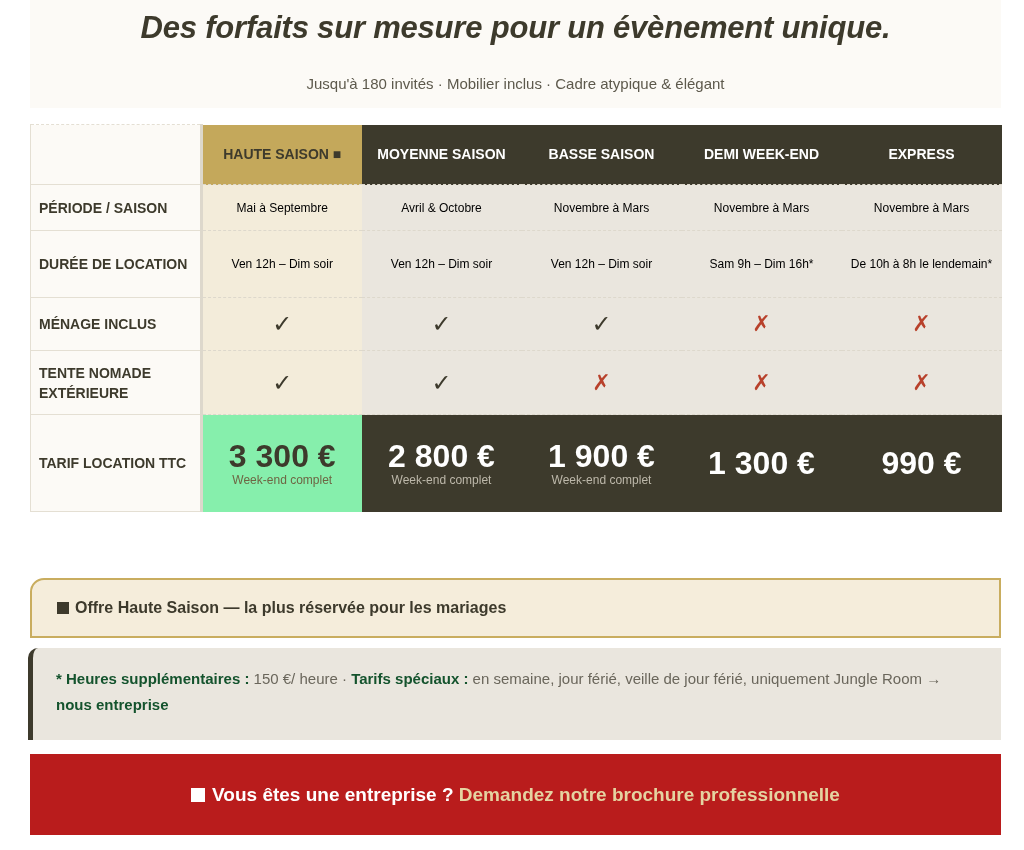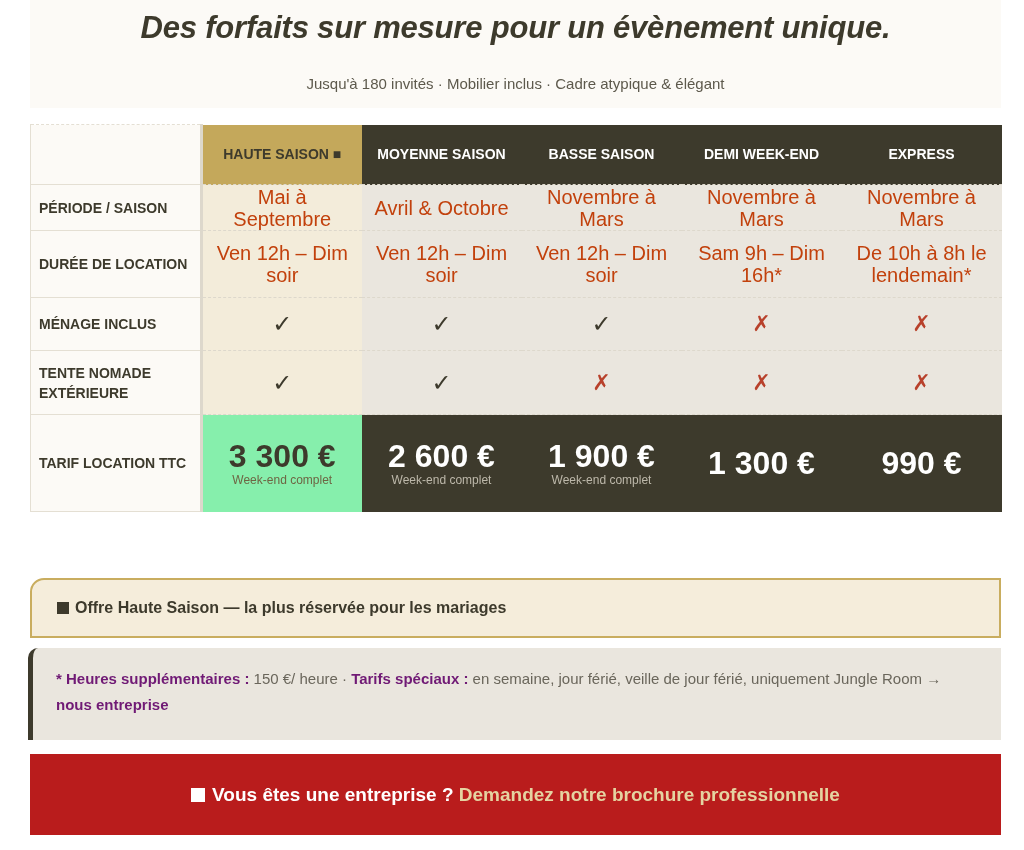--- a/index.html
+++ b/index.html
@@ -37,21 +37,21 @@
     border-left: 1px solid #e4dfd3;
     border-bottom: 1px solid #e4dfd3;
   }
   .pricing th.corner { border-top: 1px dashed #e4dfd3; }
   .pricing th.plan-head {
     height: 60px; background: #3d3a2c; color: #ffffff;
     font-size: 14px; font-weight: bold;
   }
   .pricing th.plan-head.featured { background: #c4a85b; color: #3d3a2c; }
   .pricing td.cell {
-    background: #eae6de; font-size: 20px; color: #c2410c; line-height: 22px; padding: 0 6px;
+    background: #eae6de; font-size: 12px; color: #000000; line-height: 22px; padding: 0 6px;
   }
   .pricing td.cell.featured { background: #f3ecda; }
   .pricing td.cell.mark-yes { font-size: 24px; color: #3d3a2c; }
   .pricing td.cell.mark-no { font-size: 22px; color: #b8412b; }
   .pricing td.price {
     background: #3d3a2c; color: #ffffff; height: 97px; border-bottom: none;
   }
   .pricing td.price.featured { background: #86efac; color: #3d3a2c; }
   .price-amount { font-size: 32px; font-weight: bold; display: block; line-height: 34px; }
   .price-note { font-size: 12px; display: block; color: #bdb8aa; line-height: 14px; }
@@ -63,21 +63,21 @@
     font-size: 16px; font-weight: bold; color: #3d3a2c;
     padding-left: 25px; line-height: 56px;
   }
   .offer-box .sq { display: inline-block; width: 12px; height: 12px; background: #3d3a2c; margin-right: 6px; vertical-align: -1px; }
 
   .note-box {
     position: absolute; left: 28px; top: 648px; width: 973px; height: 92px;
     background: #eae6de; border-left: 5px solid #3d3a2c; border-top-left-radius: 10px;
     padding: 18px 24px 0 23px; font-size: 15px; line-height: 26px; color: #6a665b;
   }
-  .note-box b { color: #701a75; }
+  .note-box b { color: #14532d; }
 
   .cta-bar {
     position: absolute; left: 30px; top: 754px; width: 971px; height: 81px;
     background: #b91c1c; text-align: center; line-height: 81px;
     font-size: 19px; font-weight: bold; color: #ffffff;
   }
   .cta-bar .sq { display: inline-block; width: 14px; height: 14px; background: #ffffff; margin-right: 7px; vertical-align: -1px; }
   .cta-link { color: #e5d3a1; text-decoration: none; }
 </style>
 </head>
@@ -140,21 +140,21 @@
       <td class="cell mark-no">✗</td>
       <td class="cell mark-no">✗</td>
     </tr>
     <tr>
       <td class="rowlabel">TARIF LOCATION TTC</td>
       <td class="price featured">
         <span class="price-amount">3 300 €</span>
         <span class="price-note">Week-end complet</span>
       </td>
       <td class="price">
-        <span class="price-amount">2 600 €</span>
+        <span class="price-amount">2 800 €</span>
         <span class="price-note">Week-end complet</span>
       </td>
       <td class="price">
         <span class="price-amount">1 900 €</span>
         <span class="price-note">Week-end complet</span>
       </td>
       <td class="price">
         <span class="price-amount">1 300 €</span>
       </td>
       <td class="price">

